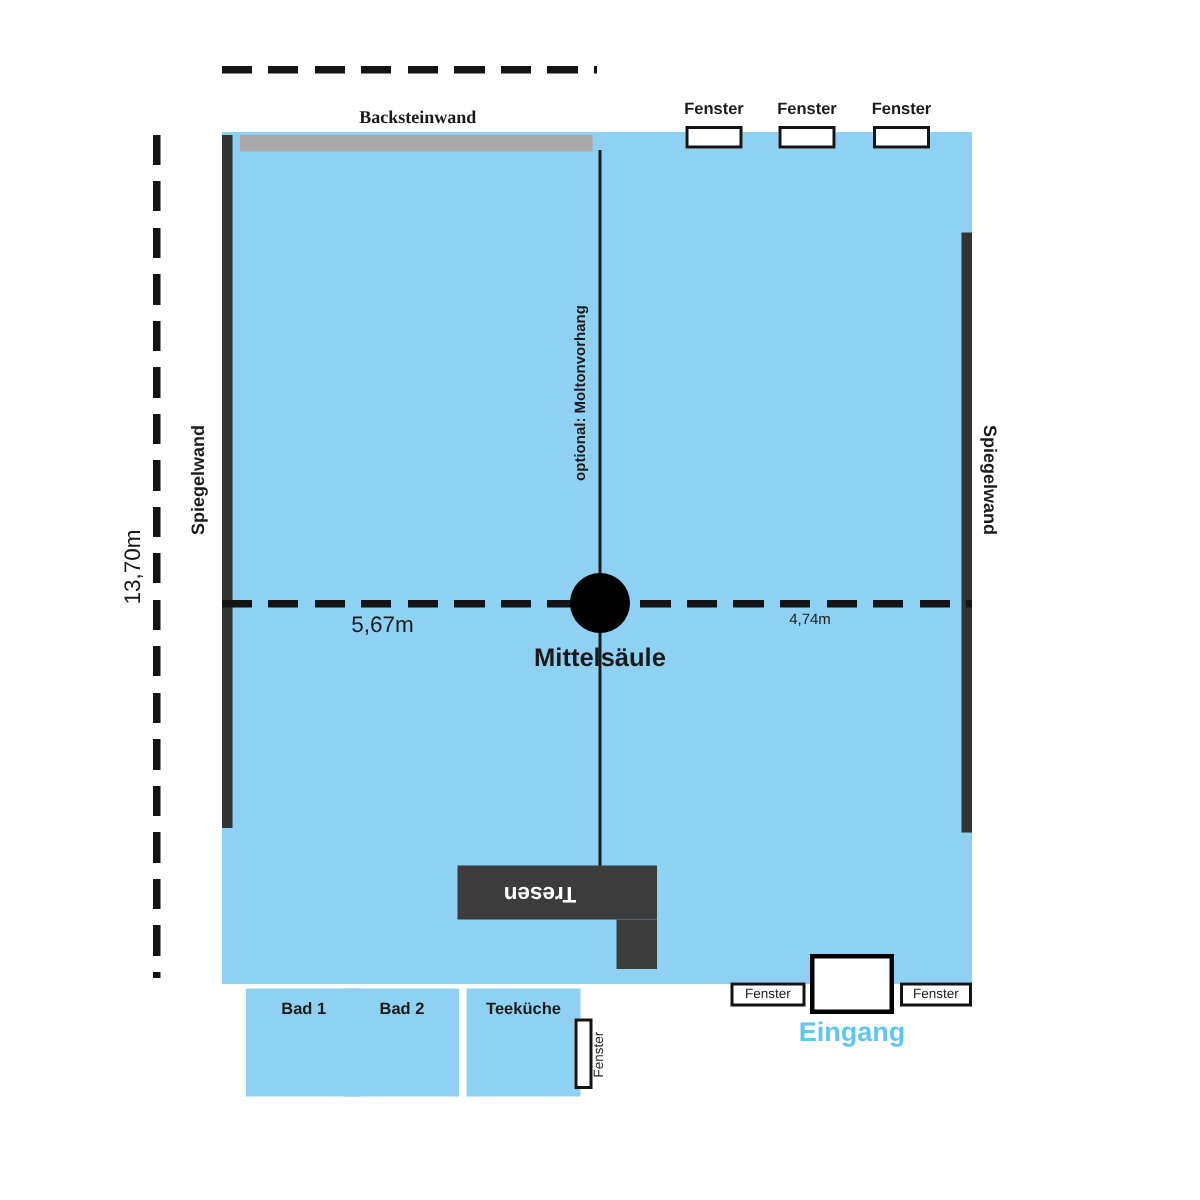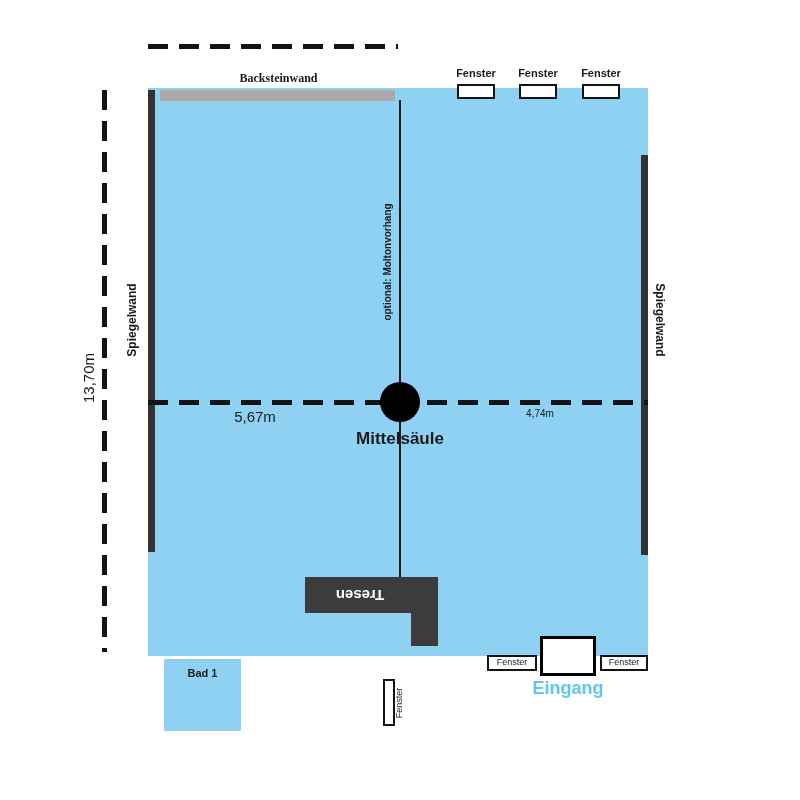--- a/index.html
+++ b/index.html
@@ -115,20 +115,26 @@
   <div class="abs column-dot"></div>
   <div class="lbl column-label">Mittelsäule</div>
 
   <div class="abs tresen-h"></div>
   <div class="abs tresen-v"></div>
   <div class="lbl tresen-label">Tresen</div>
 
   <div class="room-small room-bad1">
     <span class="room-small-label">Bad 1</span>
   </div>
+  <div class="room-small room-bad2">
+    <span class="room-small-label">Bad 2</span>
+  </div>
+  <div class="room-small room-teekueche">
+    <span class="room-small-label">Teeküche</span>
+  </div>
 
   <div class="abs win win-teekueche"></div>
   <div class="lbl win-teekueche-label">Fenster</div>
 
   <div class="lbl win win-bottom win-bottom-left">Fenster</div>
   <div class="abs door"></div>
   <div class="lbl win win-bottom win-bottom-right">Fenster</div>
   <div class="lbl eingang-label">Eingang</div>
 
 </div>

